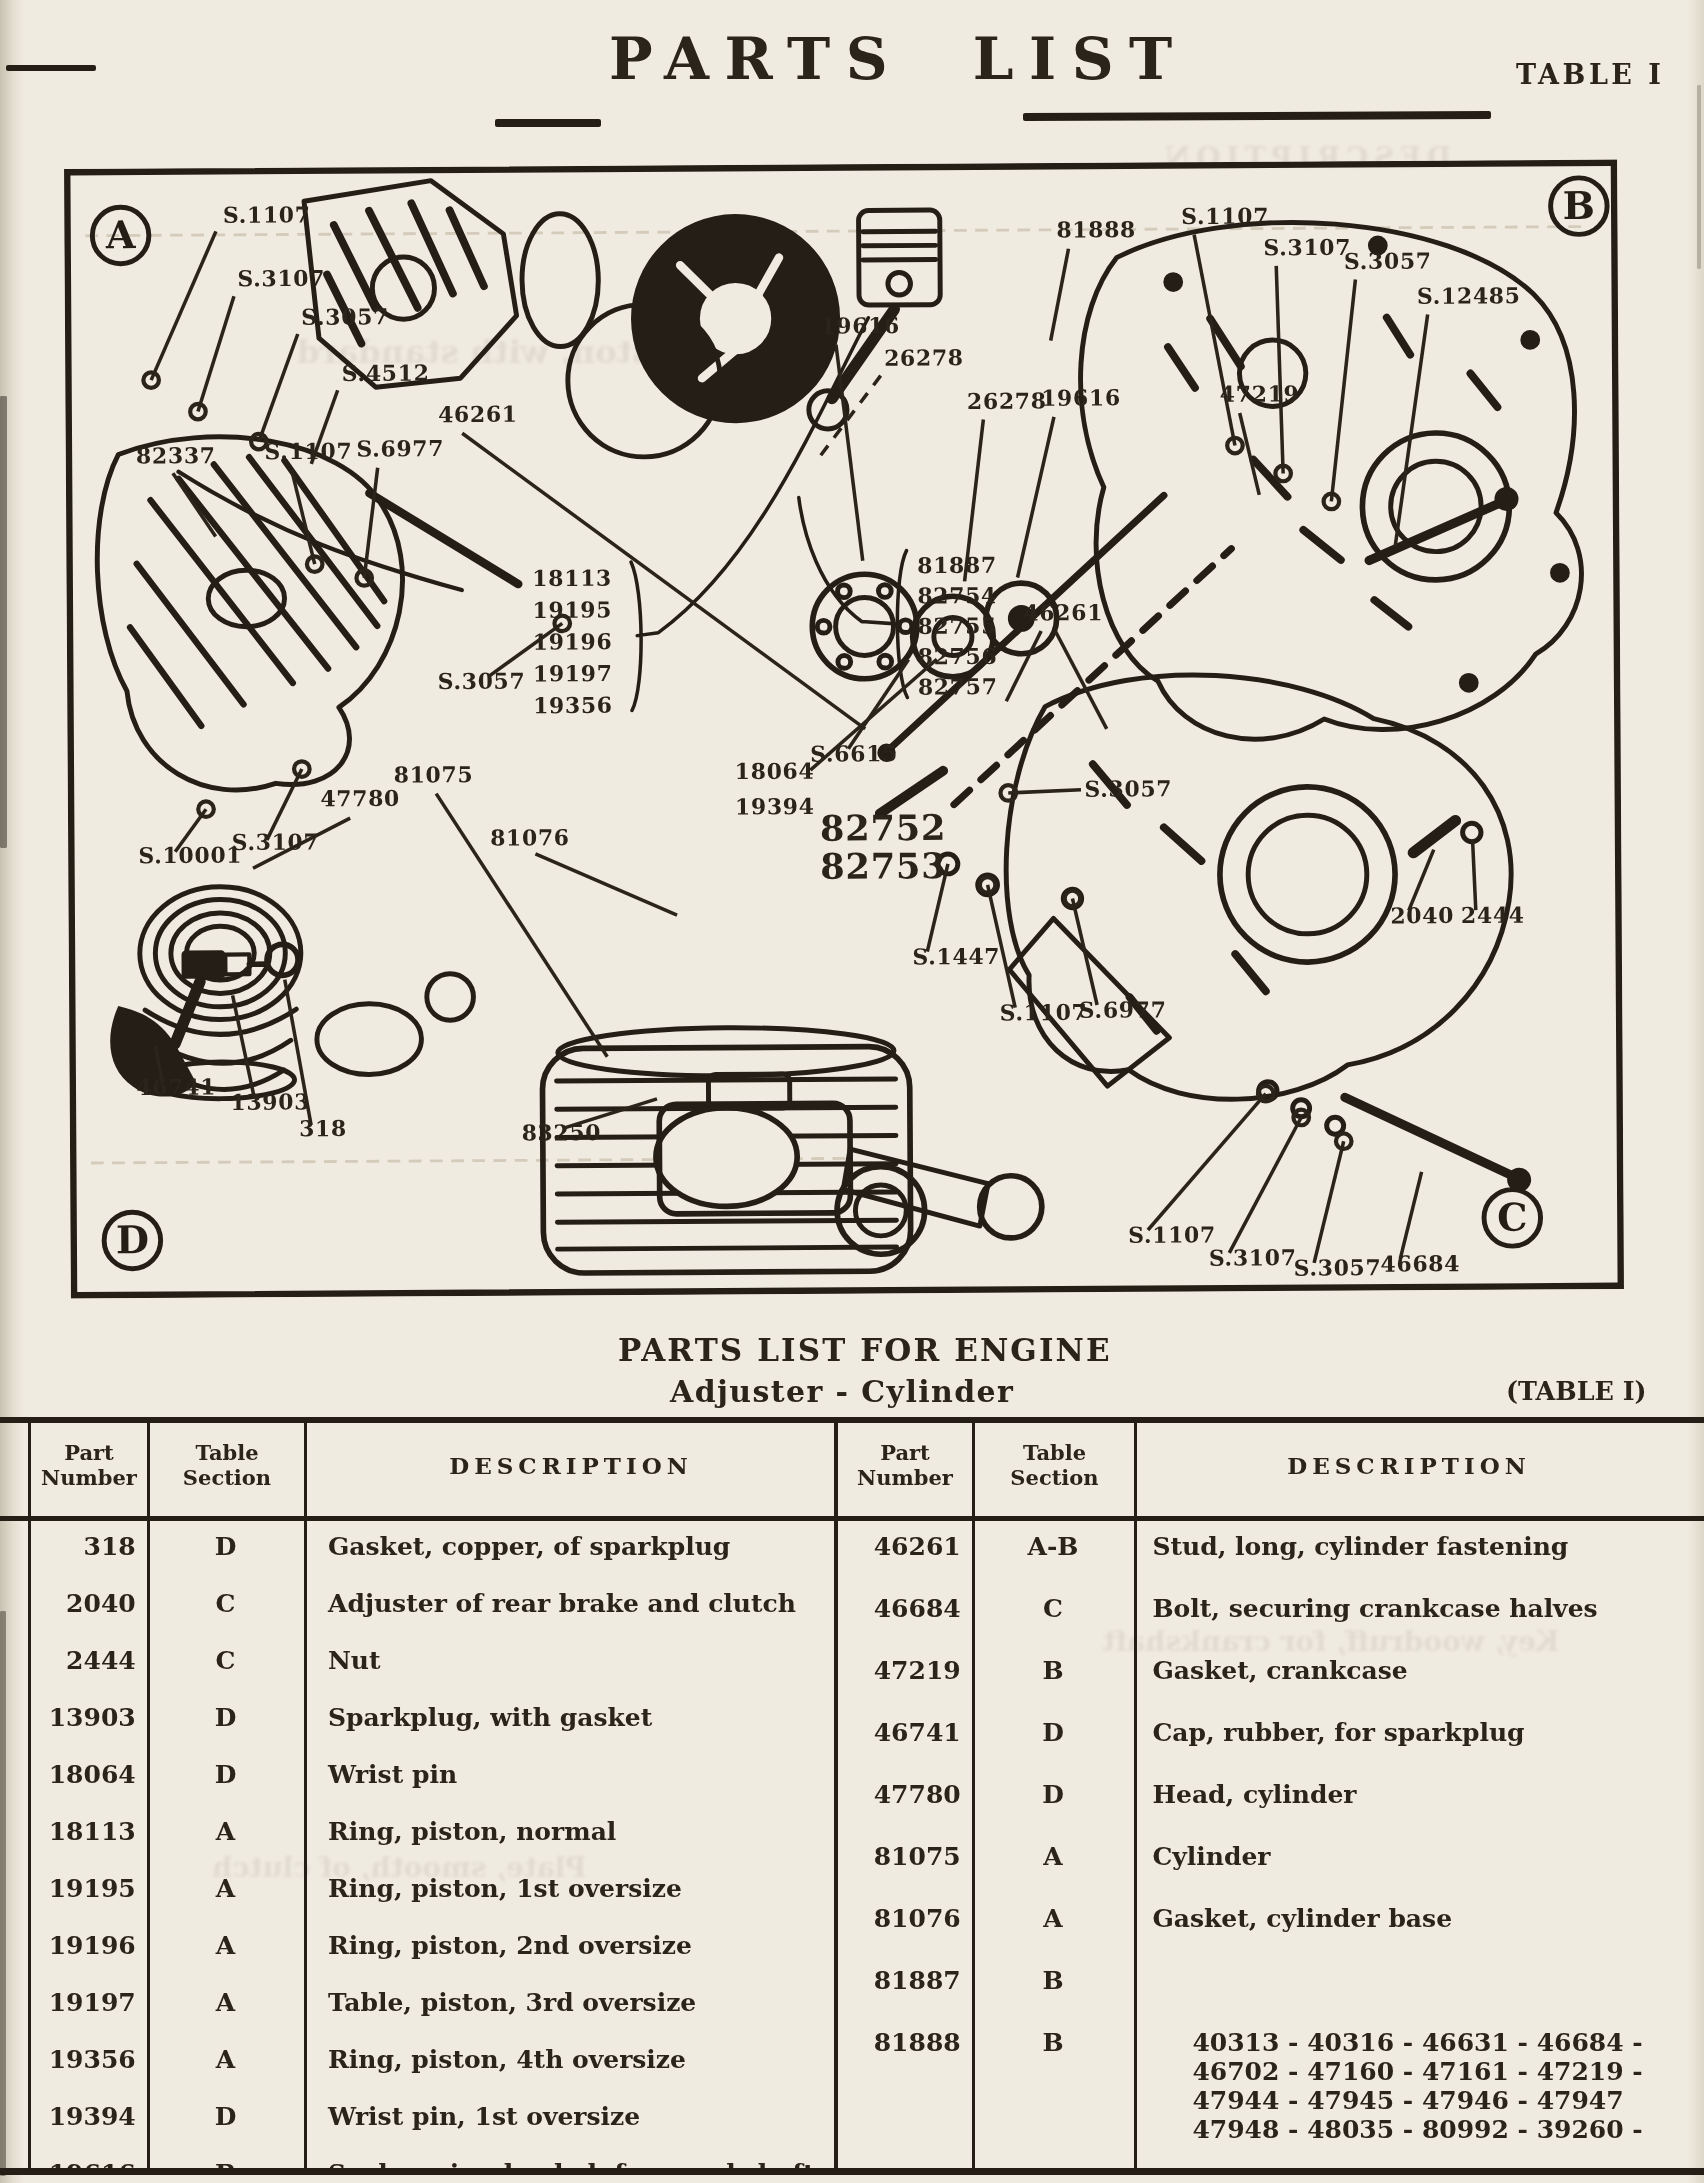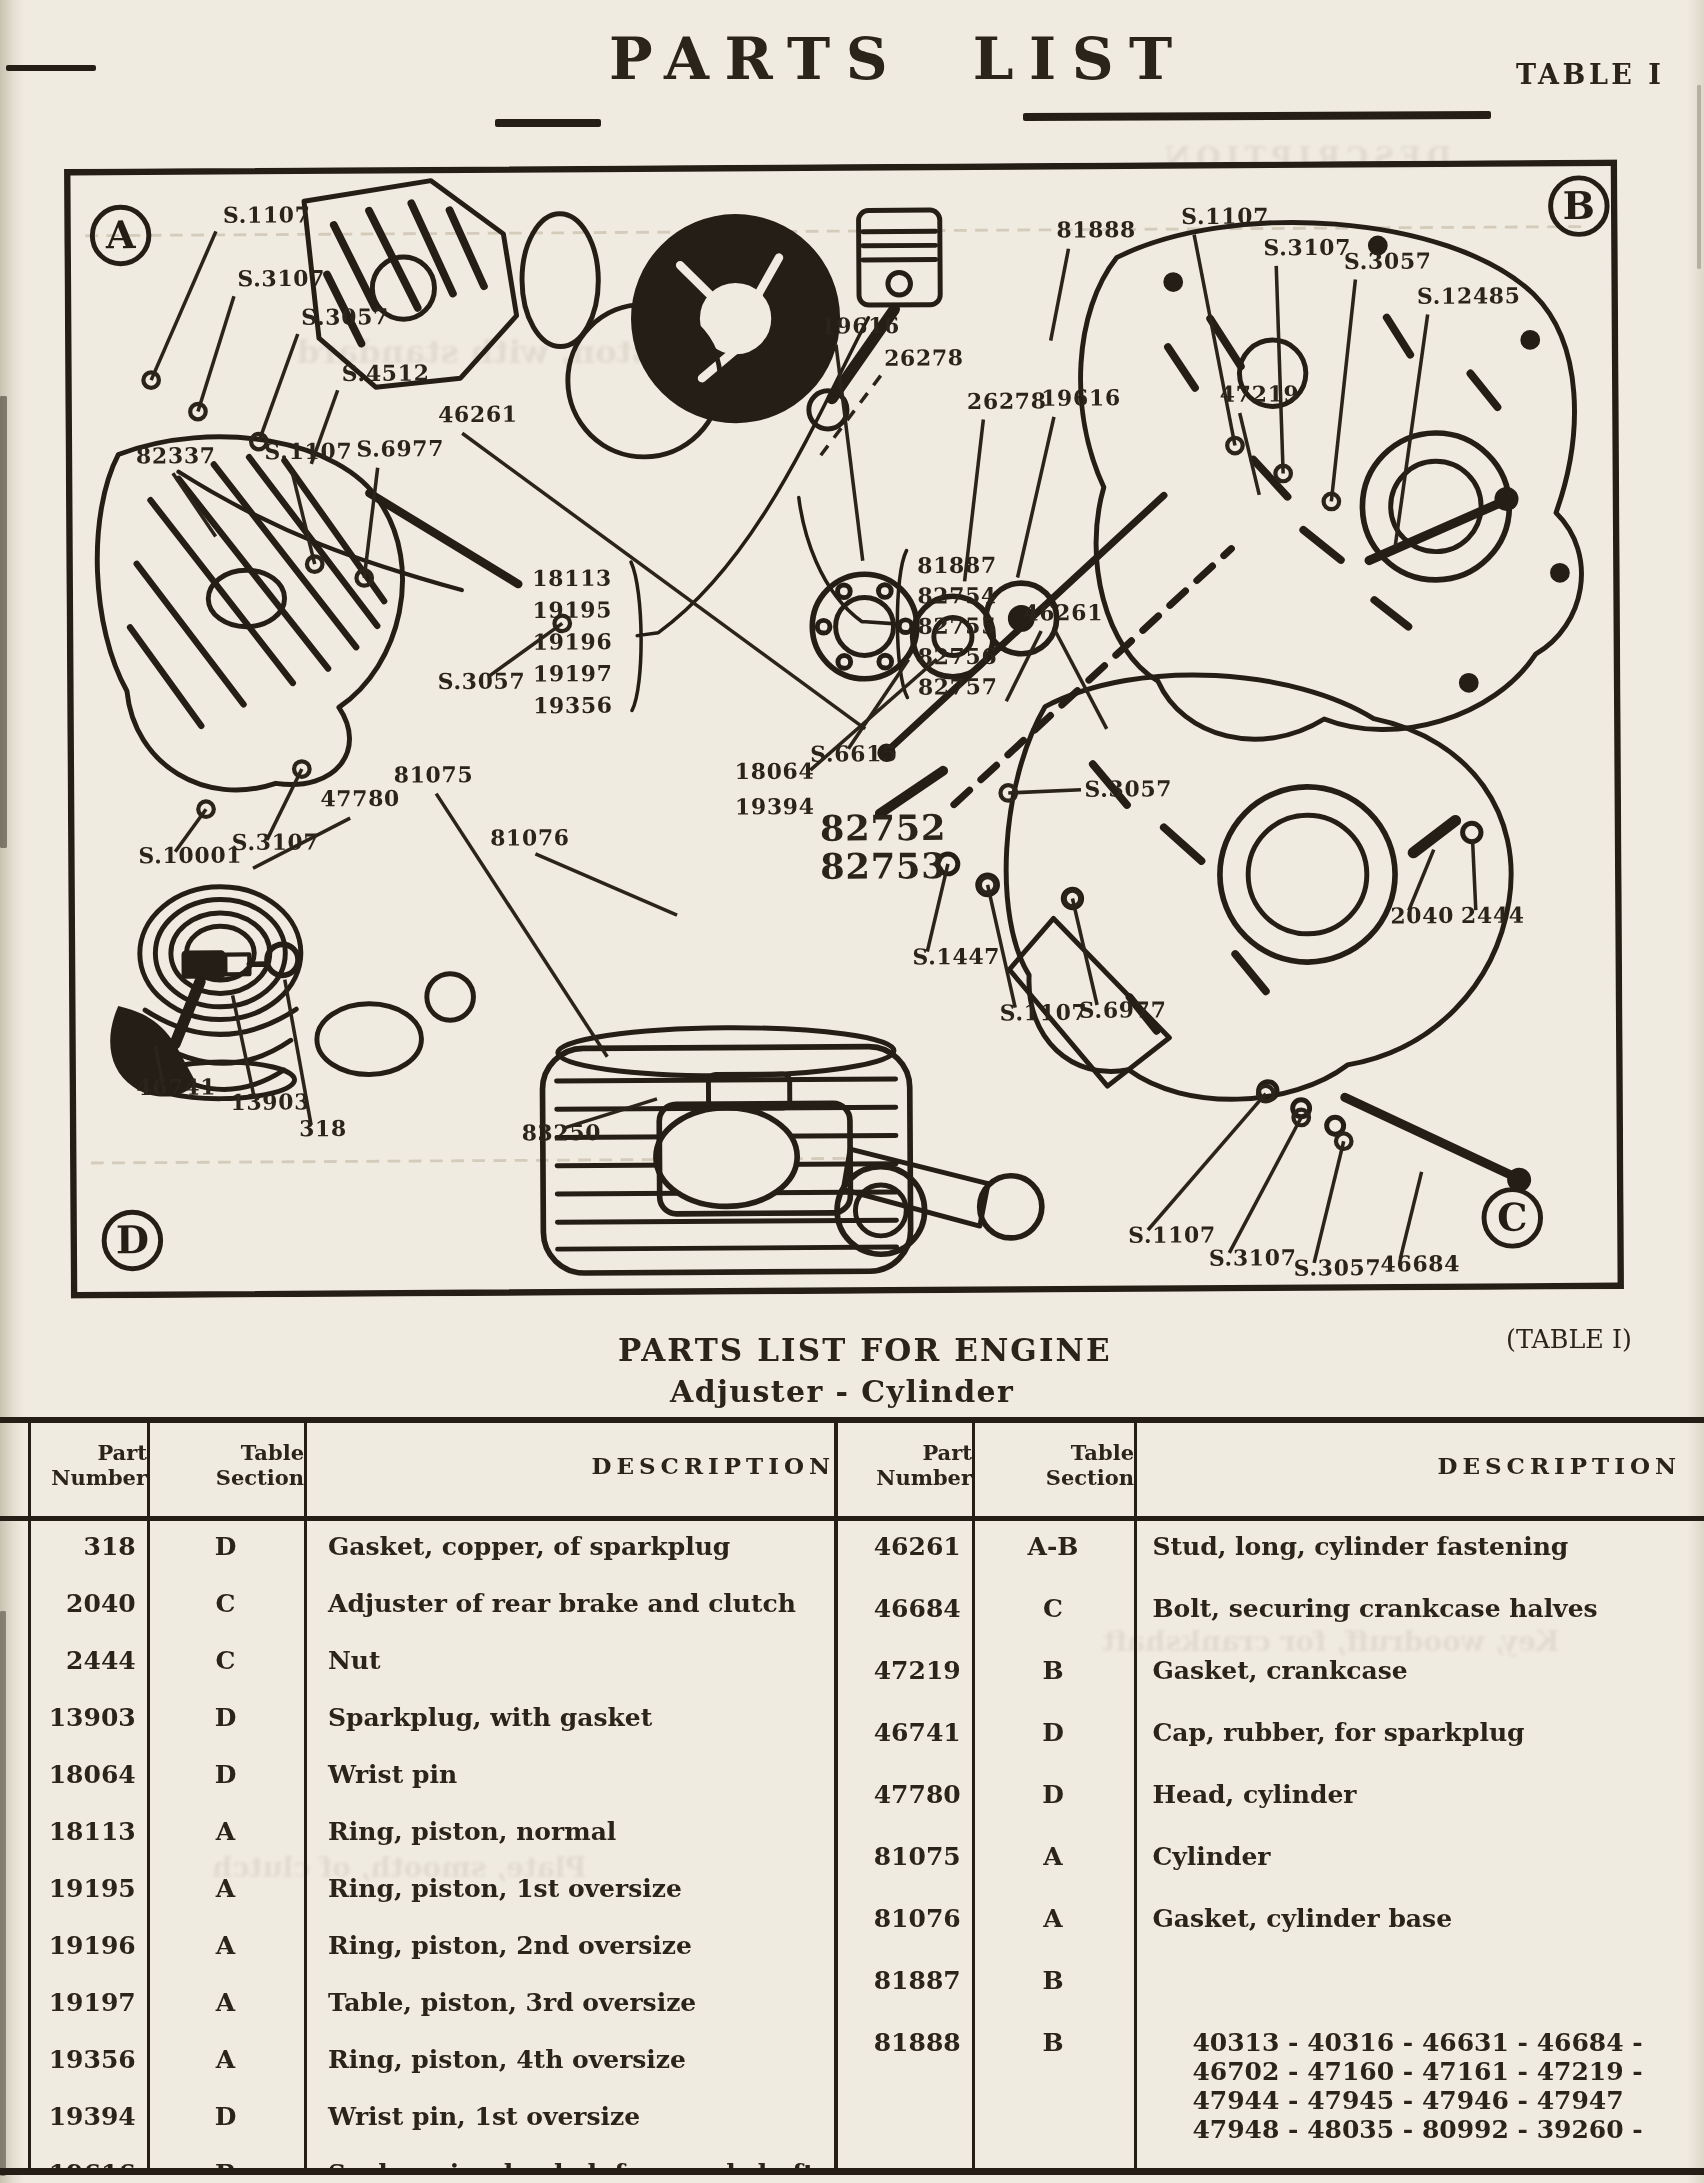--- a/index.html
+++ b/index.html
@@ -49,32 +49,32 @@
   .lbl.big{font-size:50px}
   .leader{stroke:#2a241b;stroke-width:5;fill:none}
   .leader.dash{stroke-dasharray:17 14}
   .dotc{fill:none;stroke:#2a241b;stroke-width:6}
   .cornc{fill:none;stroke:#241e16;stroke-width:7}
   .corn{font-weight:bold;font-size:54px;fill:#241e16}
 
   
   .sub1{position:absolute;left:618px;top:1332px;font-size:31px;font-weight:bold;letter-spacing:2.1px}
   .sub2{position:absolute;left:670px;top:1374px;font-size:30px;font-weight:bold;letter-spacing:1.4px}
-  .subref{position:absolute;left:1506px;top:1324px;font-size:25.4px;font-weight:normal}
+  .subref{position:absolute;left:1506px;top:1376px;font-size:25.4px;font-weight:bold}
 
   
   .table-wrap{position:absolute;left:0;top:1417px;width:1705px;height:745px;
     border-top:6.4px solid #241e16;border-bottom:7px solid #241e16}
   .vline{position:absolute;top:0;bottom:0;width:2.8px;background:#241e16}
   #v1{left:28px}#v2{left:147px}#v3{left:304px}
   #vc{left:834px;width:3.5px}
   #v4{left:972px}#v5{left:1134px}
   .thead{position:absolute;left:0;top:0;width:1705px;height:93px;
     border-bottom:5px solid #241e16}
-  .hcell{position:absolute;font-weight:bold;font-size:21px;text-align:right;line-height:25.4px;top:17px}
+  .hcell{position:absolute;font-weight:bold;font-size:21px;text-align:center;line-height:25.4px;top:17px}
   .hdesc{font-size:23px;letter-spacing:5px;top:30px}
   #h-part-l{left:31px;width:116px}
   #h-sec-l{left:150px;width:154px}
   #h-desc-l{left:307px;width:528px}
   #h-part-r{left:838px;width:134px}
   #h-sec-r{left:975px;width:159px}
   #h-desc-r{left:1137px;width:544px}
   .rows{position:absolute;top:99px;bottom:0;overflow:hidden}
   #left-rows{left:28px;width:806px}
   #right-rows{left:834px;width:870px}

